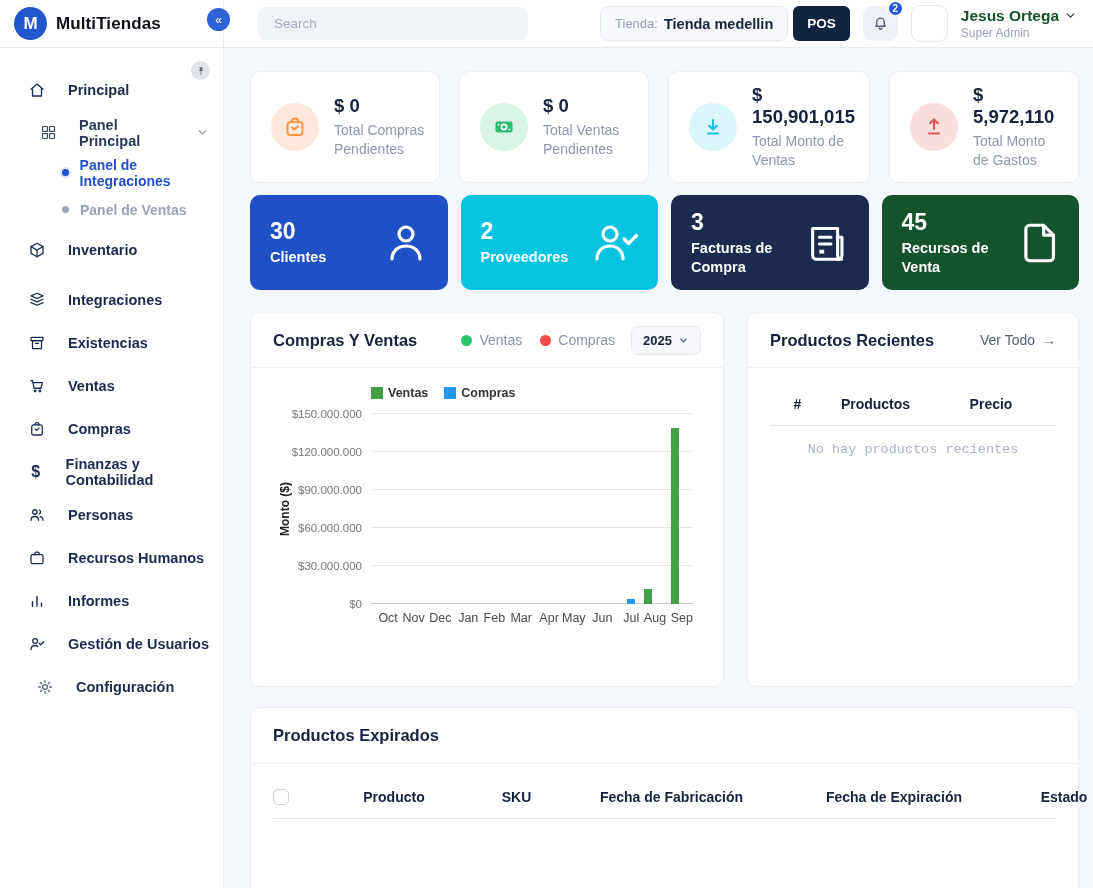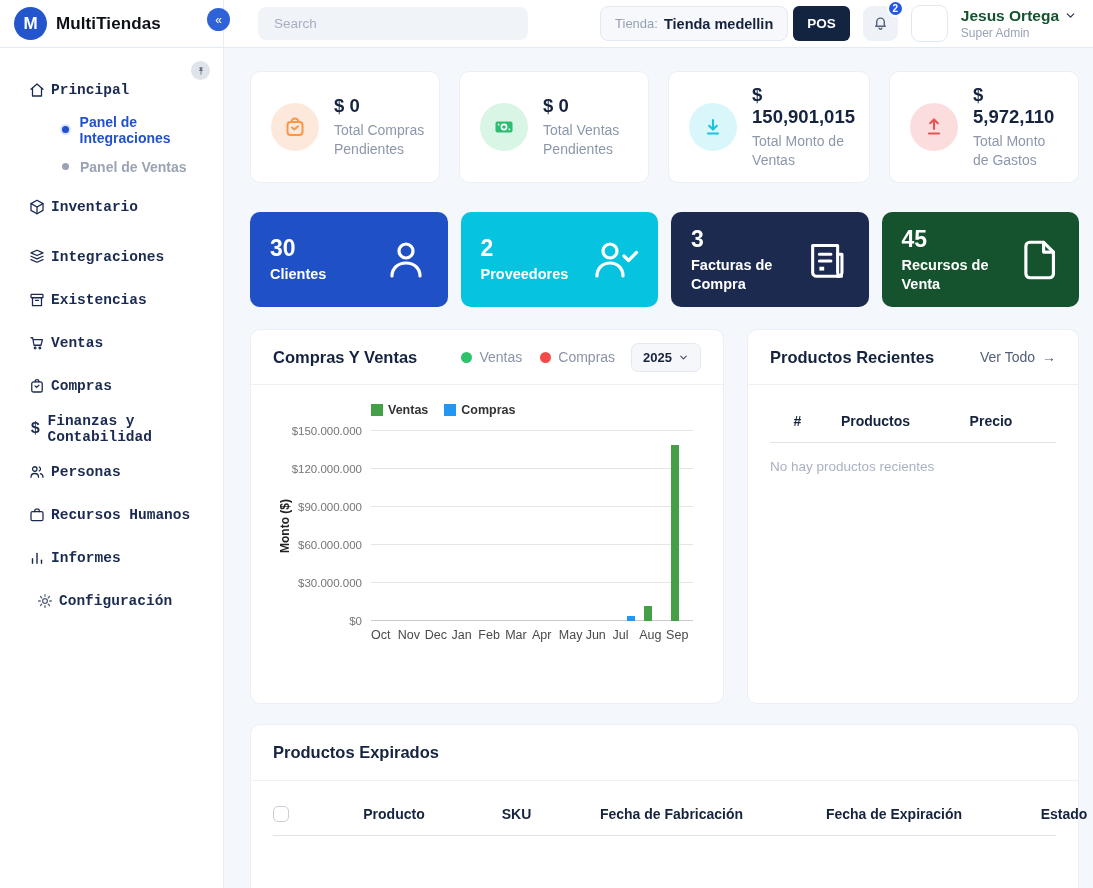--- a/index.html
+++ b/index.html
@@ -38,22 +38,22 @@
   .avatar { width:37px; height:37px; border-radius:9px; background:#fff; border:1px solid #e3e8f0; }
   .user-block { line-height:1.15; }
   .user-name-row { display:flex; align-items:center; gap:5px; font-size:15.5px; font-weight:800; color:#14532d; }
   .user-role { font-size:12px; color:#9aa2b5; margin-top:2px; }
 
   
   .sidebar { position:absolute; top:48px; left:0; bottom:0; width:224px; background:#fff;
     border-right:1px solid #e9edf4; padding-top:6px; }
   .pin-btn { position:absolute; top:13px; right:13px; width:19px; height:19px; border-radius:50%;
     background:#dfe3ea; display:flex; align-items:center; justify-content:center; cursor:pointer; }
-  .nav-row { display:flex; align-items:center; gap:5px; height:43px; padding:0 14px 0 28px;
-    font-size:14.5px; font-weight:700; color:#1b2a50; cursor:pointer;font-family:Liberation Mono, monospace; }
+  .nav-row { display:flex; align-items:center; gap:22px; height:43px; padding:0 14px 0 28px;
+    font-size:14.5px; font-weight:700; color:#1b2a50; cursor:pointer; }
   .nav-row svg { flex:0 0 auto; }
   .nav-group { padding-left:40px; font-weight:600; color:#2b3a58; }
   .nav-group .chev { margin-left:auto; color:#8d97ab; }
   .nav-sub { display:flex; align-items:center; gap:11px; height:37px; padding-left:62px;
     font-size:14px; font-weight:600; cursor:pointer; }
   .nav-sub .dot { width:7px; height:7px; border-radius:50%; }
   .sub-active { color:#2251cc; } .sub-active .dot { background:#2251cc; box-shadow:0 0 0 2px #dce5fa; }
   .sub-muted { color:#9aa3b5; } .sub-muted .dot { background:#9aa3b5; }
   .nav-config { padding-left:36px; color:#1b2a50; }
   .dollar-glyph { width:18px; text-align:center; font-size:16px; font-weight:700; color:#1b2a50; }
@@ -61,21 +61,21 @@
   
   .main { position:absolute; left:224px; top:48px; right:0; bottom:0; padding:23px 14px 0 26px; overflow:hidden; }
   .cards-row { display:grid; grid-template-columns:repeat(4,1fr); gap:19px; }
   .stat-card { height:112px; background:#fff; border:1px solid #ebeef4; border-radius:10px;
     display:flex; align-items:center; gap:15px; padding:0 14px 0 20px; }
   .stat-icon { width:48px; height:48px; border-radius:50%; display:flex; align-items:center;
     justify-content:center; flex:0 0 auto; }
   .stat-value { font-size:18.5px; font-weight:800; color:#16233f; margin-bottom:4px; }
   .stat-label { font-size:14px; color:#8d97ab; line-height:1.35; }
 
-  .metric-row { display:grid; grid-template-columns:repeat(4,1fr); gap:13px; margin-top:29px; }
+  .metric-row { display:grid; grid-template-columns:repeat(4,1fr); gap:13px; margin-top:12px; }
   .metric-card { height:95px; border-radius:10px; color:#fff; display:flex; align-items:center;
     justify-content:space-between; padding:0 18px 0 20px; cursor:pointer; }
   .metric-value { font-size:23px; font-weight:800; margin-bottom:3px; }
   .metric-label { font-size:14.5px; font-weight:700; line-height:1.25; max-width:118px; }
 
   .panels-row { display:grid; grid-template-columns:474px 1fr; gap:23px; margin-top:22px; }
   .panel { background:#fff; border:1px solid #ebeef4; border-radius:10px; height:375px; }
   .panel-header { height:55px; display:flex; align-items:center; padding:0 22px;
     border-bottom:1px solid #edf0f5; }
   .panel-title { font-size:16.5px; font-weight:800; color:#16233f; }
@@ -95,29 +95,29 @@
     white-space:nowrap; font-size:12px; font-weight:800; color:#222; }
   .plot { margin-left:102px; margin-right:12px; height:190px; position:relative; }
   .gridline { position:absolute; left:0; right:0; height:1px; background:#e5e5e5; }
   .gridline.baseline { background:#c9c9c9; }
   .tick { position:absolute; right:calc(100% + 9px); top:50%; transform:translateY(-50%);
     font-size:11.5px; color:#757575; white-space:nowrap; }
   .bar-groups { position:absolute; inset:0; display:flex; align-items:flex-end; }
   .bar-group { flex:1; display:flex; align-items:flex-end; justify-content:center; gap:2px; height:100%; }
   .bar { width:8px; }
   .x-labels { margin-left:102px; margin-right:12px; display:flex; margin-top:7px; }
-  .x-label { flex:1; text-align:left; font-size:12.5px; color:#4a4a4a; }
+  .x-label { flex:1; text-align:right; font-size:12.5px; color:#4a4a4a; }
 
   .link-row { margin-left:auto; display:flex; align-items:center; gap:7px; font-size:14px;
     color:#525e76; cursor:pointer; }
   .recent-body { padding:28px 22px 0; }
   .recent-head { display:grid; grid-template-columns:55px 1fr 130px; font-size:14px; font-weight:800;
     color:#16233f; text-align:center; }
   .thin-divider { border-bottom:1px solid #dfe3ea; margin-top:13px; }
-  .empty-text { color:#a9b1c3; font-size:13.5px; padding:16px 0; }
+  .empty-text { text-align:center; color:#a9b1c3; font-size:13.5px; padding:16px 0;font-family:Liberation Mono, monospace; }
 
   .expired-panel { margin-top:20px; background:#fff; border:1px solid #ebeef4; border-radius:10px;
     height:240px; }
   .expired-header { height:56px; display:flex; align-items:center; padding:0 22px;
     border-bottom:1px solid #edf0f5; }
   .expired-body { padding:25px 22px 0; }
   .expired-head { display:grid; grid-template-columns:46px 150px 95px 215px 230px 110px 1fr;
     align-items:center; font-size:14px; font-weight:800; color:#16233f; text-align:center; }
   .checkbox { width:16px; height:16px; border:1.5px solid #c9cfdb; border-radius:5px; background:#fff;
     justify-self:start; cursor:pointer; }
@@ -172,20 +172,32 @@
   </div>
 
   <div class="nav-row" style="margin-top:14px;">
     <svg width="18" height="18" viewBox="0 0 24 24" fill="none" stroke="#1b2a50" stroke-width="1.7" stroke-linecap="round" stroke-linejoin="round">
         <path d="M4 11l8-7 8 7"></path>
         <path d="M6 9.5V20h12V9.5"></path>
       </svg>
     <span>Principal</span>
   </div>
 
+  <div class="nav-row nav-group">
+    <svg width="17" height="17" viewBox="0 0 24 24" fill="none" stroke="#3c4a63" stroke-width="1.7">
+        <rect x="3.5" y="3.5" width="7" height="7" rx="1"></rect>
+        <rect x="13.5" y="3.5" width="7" height="7" rx="1"></rect>
+        <rect x="3.5" y="13.5" width="7" height="7" rx="1"></rect>
+        <rect x="13.5" y="13.5" width="7" height="7" rx="1"></rect>
+      </svg>
+    <span>Panel Principal</span>
+    <svg class="chev" width="13" height="13" viewBox="0 0 24 24" fill="none" stroke="currentColor" stroke-width="2.2" stroke-linecap="round" stroke-linejoin="round">
+        <polyline points="6 9 12 15 18 9"></polyline>
+      </svg>
+  </div>
 
   <div class="nav-sub sub-active">
     <span class="dot"></span>
     <span>Panel de Integraciones</span>
   </div>
   <div class="nav-sub sub-muted">
     <span class="dot"></span>
     <span>Panel de Ventas</span>
   </div>
 
@@ -249,20 +261,28 @@
       </svg>
     <span>Recursos Humanos</span>
   </div>
   <div class="nav-row">
     <svg width="18" height="18" viewBox="0 0 24 24" fill="none" stroke="#1b2a50" stroke-width="1.9" stroke-linecap="round">
         <path d="M6 19v-6"></path>
         <path d="M12 19V6"></path>
         <path d="M18 19v-4"></path>
       </svg>
     <span>Informes</span>
+  </div>
+  <div class="nav-row">
+    <svg width="18" height="18" viewBox="0 0 24 24" fill="none" stroke="#1b2a50" stroke-width="1.7" stroke-linecap="round" stroke-linejoin="round">
+        <circle cx="9.5" cy="8" r="3.2"></circle>
+        <path d="M4 19.5c0-3.4 2.5-5.5 5.5-5.5 1.4 0 2.7.5 3.7 1.3"></path>
+        <path d="M15 11l2 2 4-4"></path>
+      </svg>
+    <span>Gestión de Usuarios</span>
   </div>
   <div class="nav-row nav-config">
     <svg width="18" height="18" viewBox="0 0 24 24" fill="none" stroke="#55607a" stroke-width="1.7" stroke-linecap="round">
         <circle cx="12" cy="12" r="3.2"></circle>
         <path d="M12 3.5v2.2M12 18.3v2.2M3.5 12h2.2M18.3 12h2.2M6 6l1.6 1.6M16.4 16.4L18 18M18 6l-1.6 1.6M7.6 16.4L6 18"></path>
       </svg>
     <span>Configuración</span>
   </div>
 </div>
 

